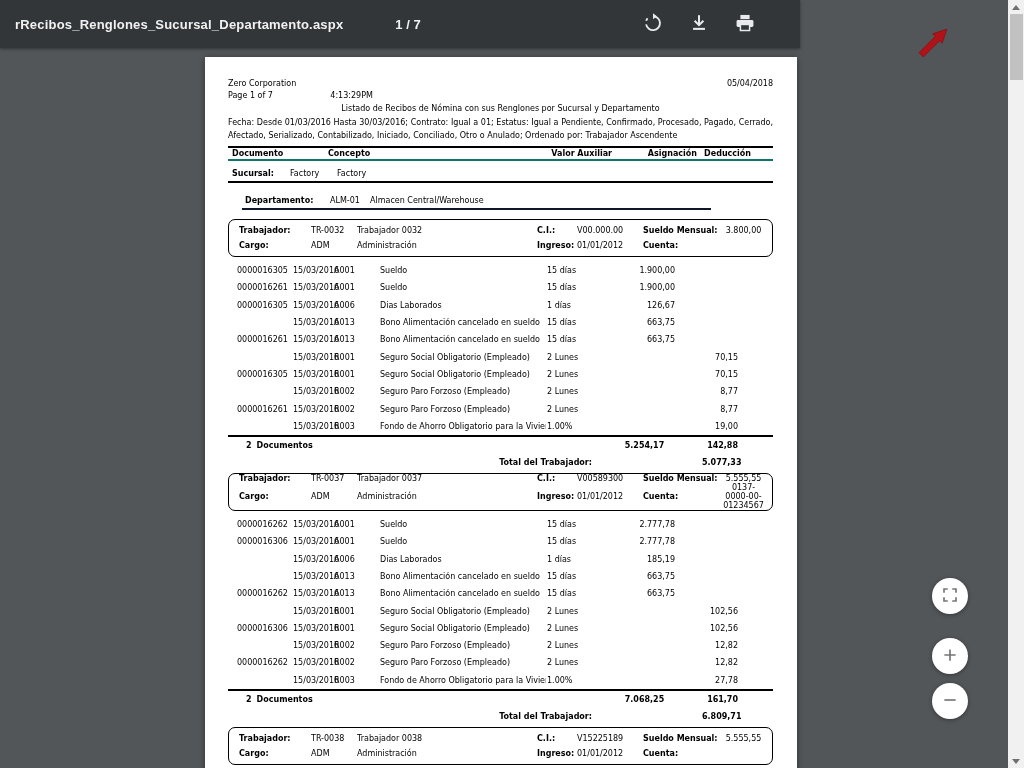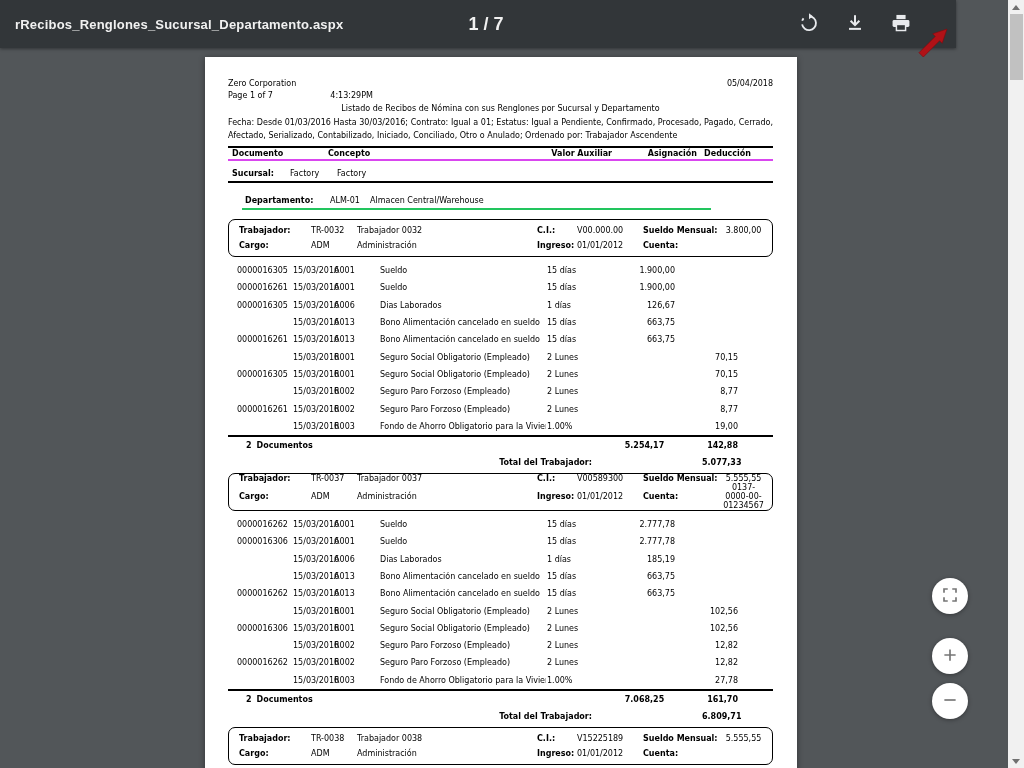--- a/index.html
+++ b/index.html
@@ -1,23 +1,23 @@
 <!DOCTYPE html>
 <html><head>
 <meta charset="utf-8">
 <style>
   * { box-sizing: border-box; margin: 0; padding: 0; }
   html,body { width:1024px; height:768px; overflow:hidden; }
   body { background:#525659; font-family:"Liberation Sans",sans-serif; position:relative; }
 
   
-  .toolbar { position:absolute; left:0; top:0; width:956px; height:48px; background:#323639;
+  .toolbar { position:absolute; left:0; top:0; width:800px; height:48px; background:#323639;
              display:flex; align-items:center; z-index:5; box-shadow:0 1px 3px rgba(0,0,0,.4); }
   .tb-title { color:#f1f1f1; font-size:13px; font-weight:bold; margin-left:15px; letter-spacing:.2px; position:relative; z-index:2;}
-  .tb-center { position:absolute; left:0; right:16px; text-align:center; color:#f1f1f1; font-size:18px; font-weight:bold; z-index:1;padding-left:32px;}
+  .tb-center { position:absolute; left:0; right:16px; text-align:center; color:#f1f1f1; font-size:13px; font-weight:bold; z-index:1;padding-left:32px;}
   .tb-actions { margin-left:auto; display:flex; gap:22px; margin-right:43px; position:relative; z-index:2;}
   .icon-btn { width:24px; height:24px; background:none; border:none; cursor:pointer; display:flex; align-items:center; justify-content:center; }
 
   
   .annot-arrow { position:absolute; left:916px; top:27px; z-index:6; }
 
   
   .scrollbar { position:absolute; right:0; top:0; width:16px; height:768px; background:#f1f1f1; z-index:9; }
   .sb-up, .sb-down { position:absolute; left:0; width:16px; height:14px; cursor:pointer; }
   .sb-up { top:0; } .sb-down { bottom:0; }
@@ -38,33 +38,33 @@
   .content { position:absolute; left:23px; top:0; width:545px; font-family:"DejaVu Sans",sans-serif; font-size:8px; }
 
   .hrow1 { margin-top:21px; display:flex; justify-content:space-between; line-height:11px; }
   .hrow2 { margin-top:1px; display:flex; line-height:11px; }
   .hrow2 .module { flex:1; }
   .hrow2 .time { width:100px; text-align:right; }
   .rpt-title { margin-top:2px; text-align:center; line-height:11px; }
   .filters { margin-top:2px; line-height:13px; text-align:justify; }
 
   .grid { display:grid; grid-template-columns:62px 42px 46px 168px 68px 88px 71px; }
-  .col-header { margin-top:4px; border-top:2px solid #000; border-bottom:2px solid #d946ef;
+  .col-header { margin-top:4px; border-top:2px solid #000; border-bottom:2px solid #0f766e;
                 padding:1px 0; line-height:9px; font-weight:bold; }
   .ch-doc { padding-left:4px; }
   .ch-con { grid-column:2/5; padding-left:38px; }
   .ch-val { text-align:right; padding-right:2px; }
   .ch-asi { text-align:right; padding-right:5px; }
   .ch-ded { text-align:right; padding-right:22px; }
 
   .sucursal { margin-top:7px; padding:1px 0 3px; border-bottom:2px solid #000; display:flex; line-height:9px; }
   .su-lbl { font-weight:bold; padding-left:4px; width:62px; }
   .su-code { width:47px; }
 
-  .departamento { margin:13px 62px 0 14px; padding-bottom:3px; border-bottom:2px solid #22c55e; display:flex; line-height:9px; }
+  .departamento { margin:13px 62px 0 14px; padding-bottom:3px; border-bottom:2px solid #0f172a; display:flex; line-height:9px; }
   .dep-lbl { font-weight:bold; padding-left:3px; width:88px; }
   .dep-code { width:40px; }
 
   .wbox { margin-top:9px; border:1.5px solid #000; border-radius:7px; height:38px; padding:0 6px 0 10px;
           display:flex; flex-direction:column; justify-content:space-evenly; }
   .worker:not(:first-child) .wbox { margin-top:2px; }
   .wrow { display:grid; grid-template-columns:72px 46px 166px 54px 66px 78px 1fr; align-items:center; }
   .w-b { font-weight:bold; }
   .w-ci { padding-left:14px; }
   .w-right { text-align:center; }

